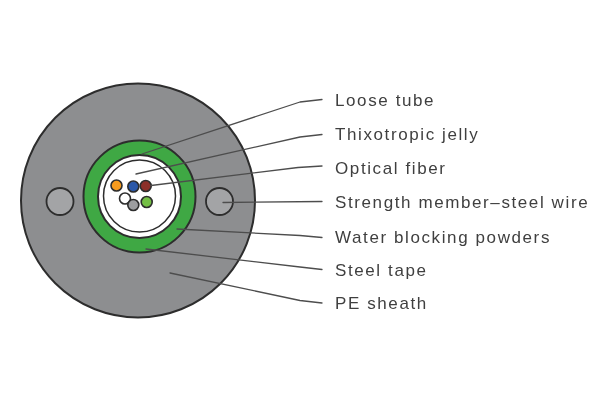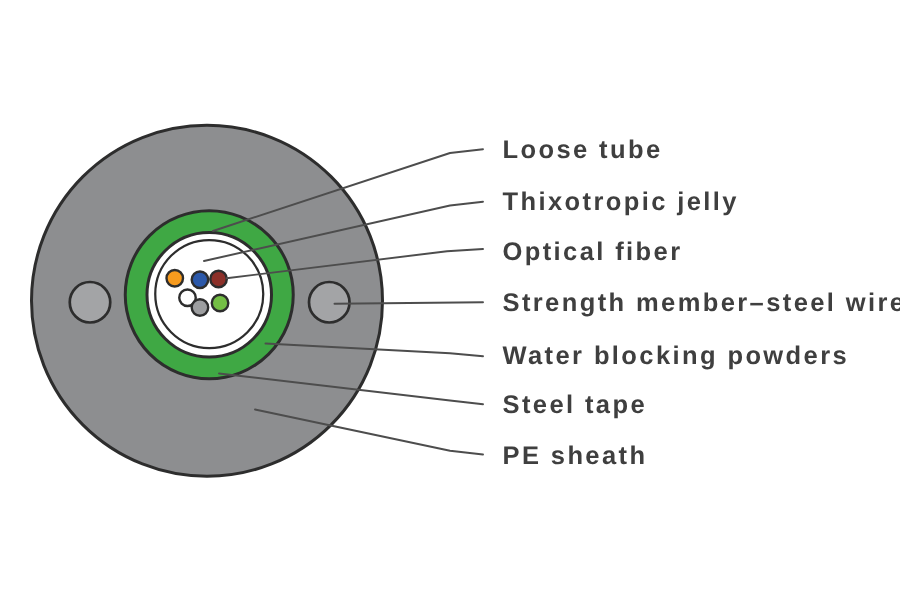--- a/index.html
+++ b/index.html
@@ -9,21 +9,20 @@
     width: 600px;
     height: 400px;
     overflow: hidden;
     font-family: "Liberation Sans", sans-serif;
   }
   .stage {
     position: relative;
     width: 600px;
     height: 400px;
     background: #ffffff;
-    font-weight: bold;
   }
   svg { display: block; }
   .label-text {
     font-family: "Liberation Sans", sans-serif;
     font-size: 17px;
     letter-spacing: 1.6px;
     fill: #3f3f3f;
   }
   .leader {
     fill: none;

